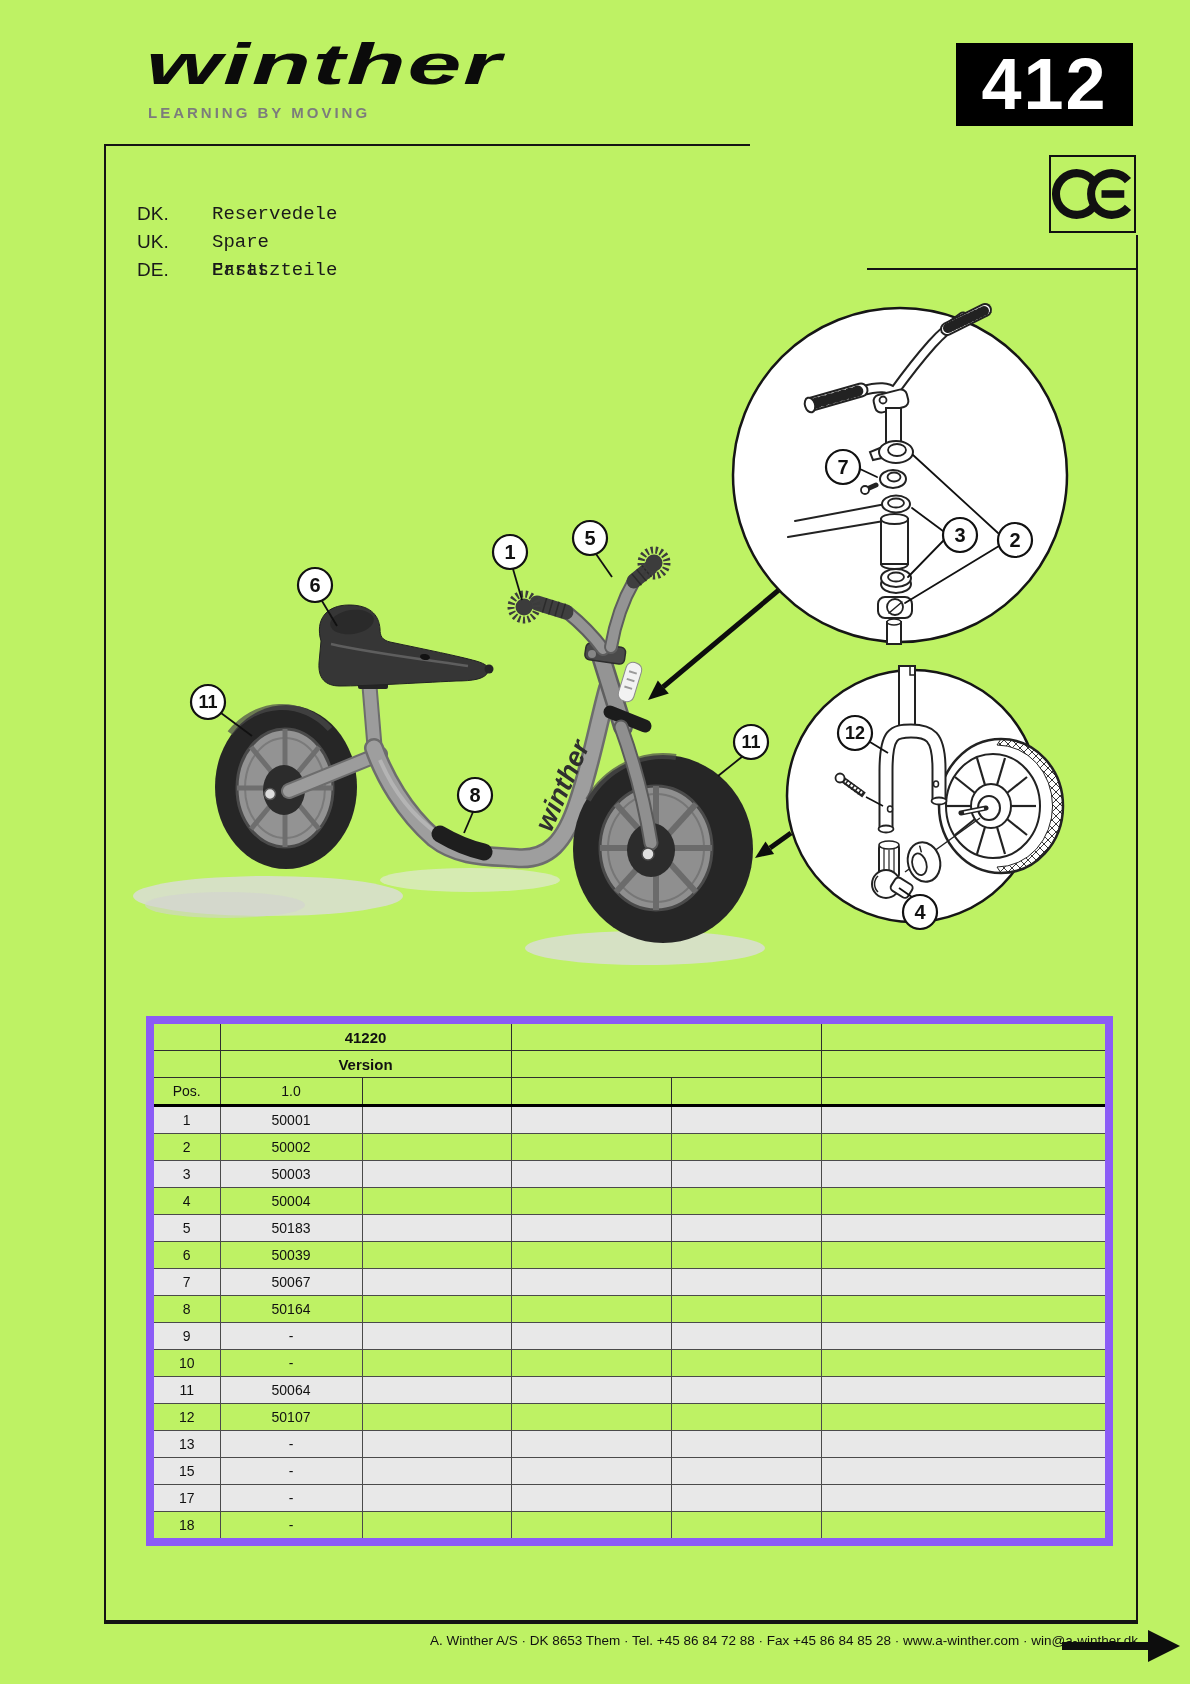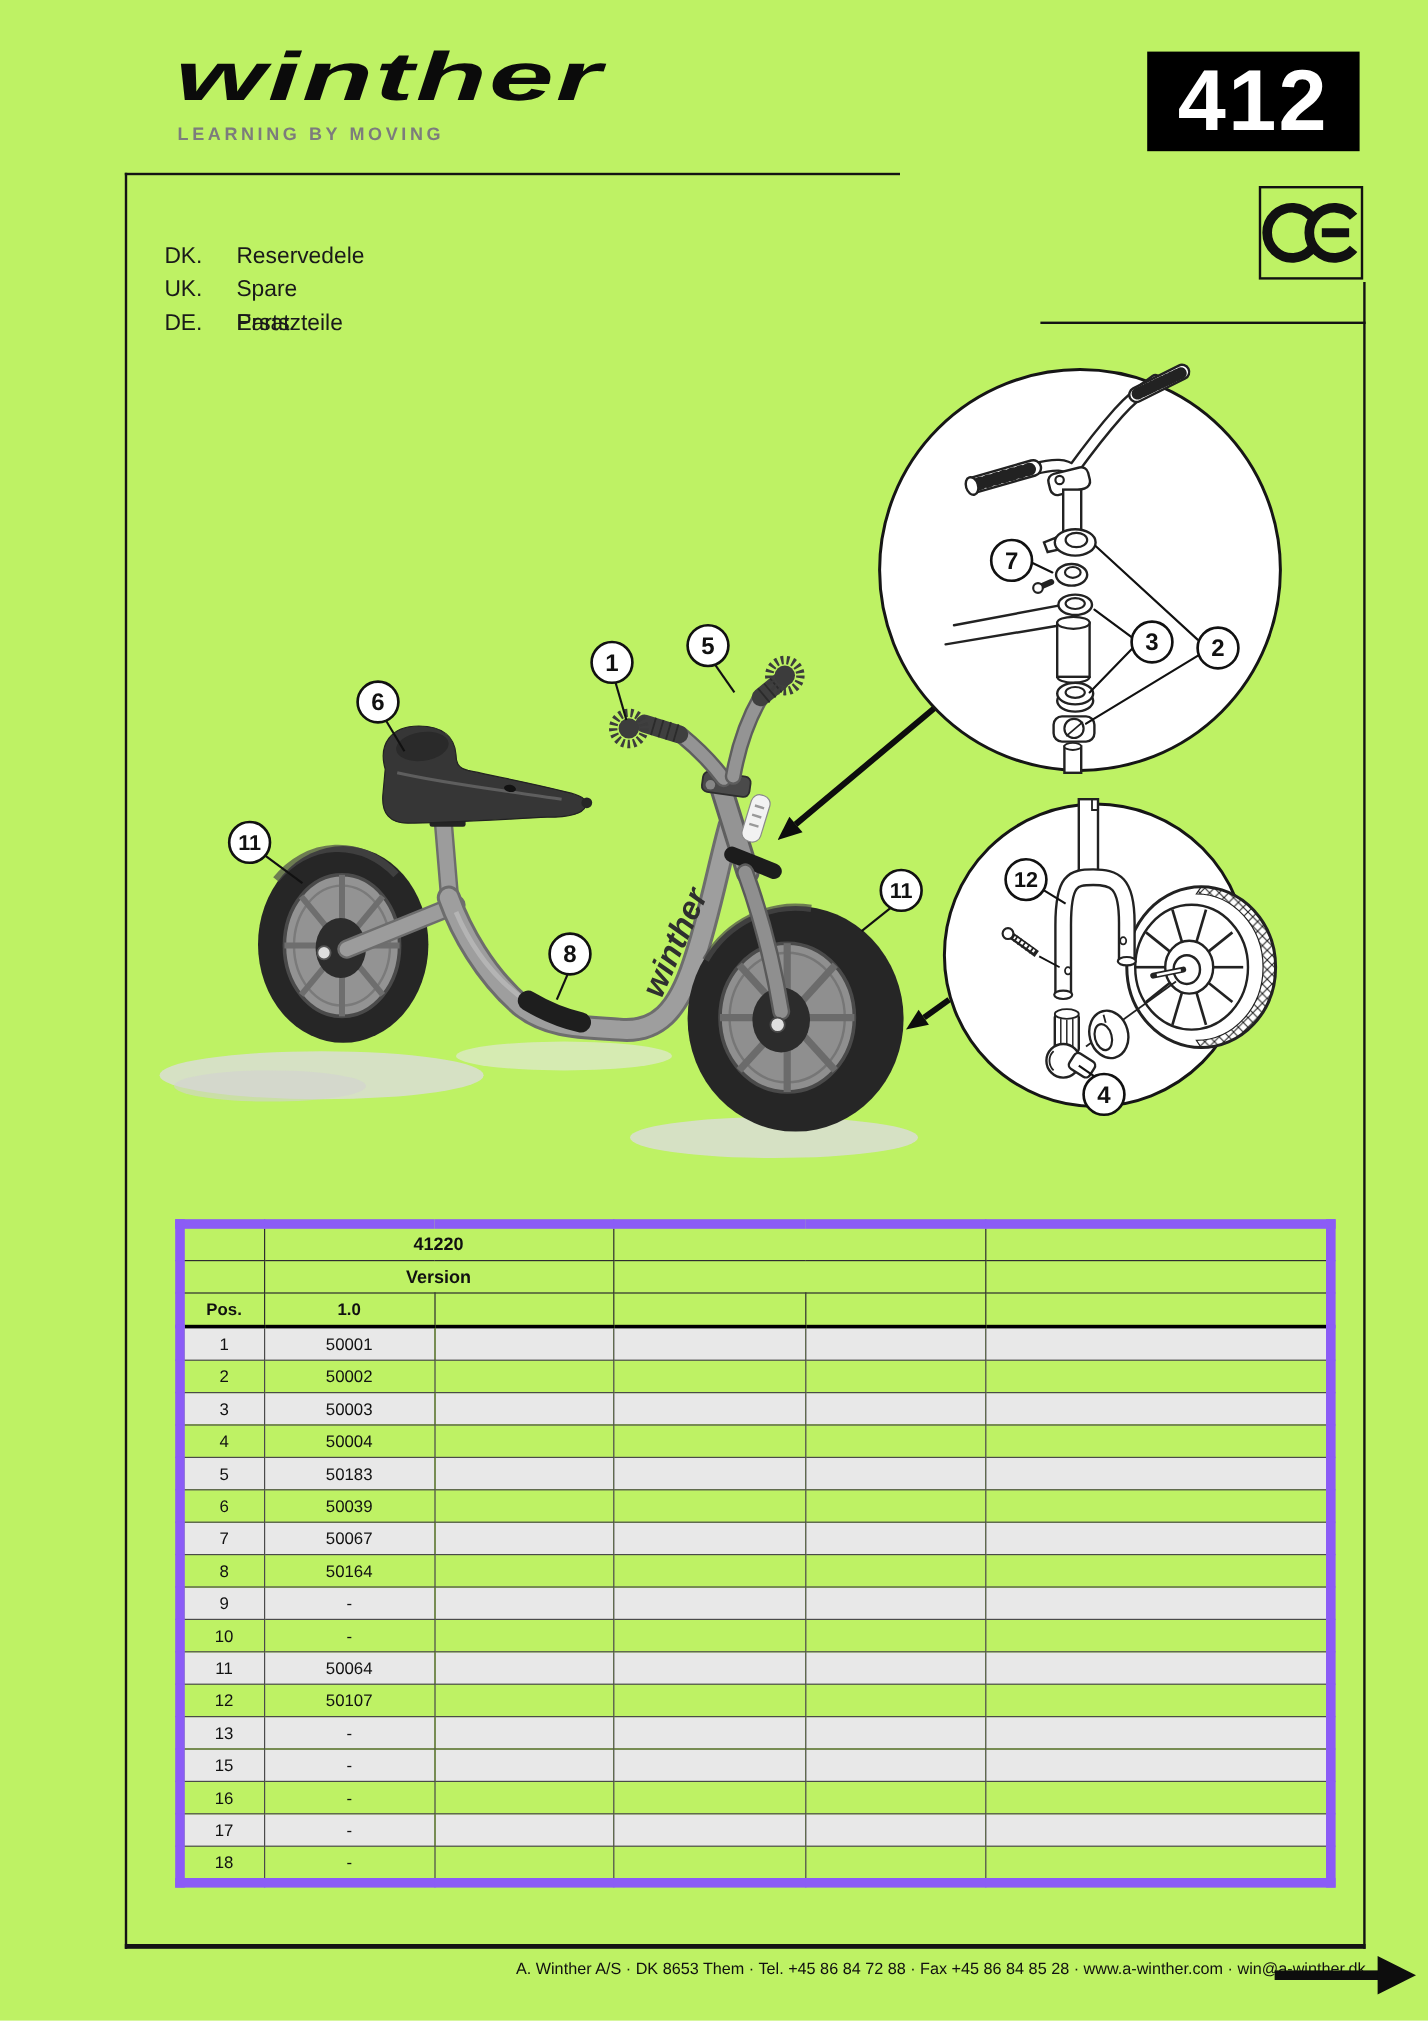--- a/index.html
+++ b/index.html
@@ -11,28 +11,28 @@
         letter-spacing:1px;color:#0b0b0b;transform:scaleX(1.7);transform-origin:left top;line-height:60px;}
   .tagline{left:148px;top:104px;font-size:15px;font-weight:bold;letter-spacing:3px;color:#7c7c7c;}
   .model-badge{left:956px;top:43px;width:177px;height:83px;background:#000;color:#fff;
         font-size:72px;font-weight:bold;text-align:center;line-height:83px;letter-spacing:2px;}
   .ce-box{left:1049px;top:155px;width:87px;height:78px;border:2px solid #111;box-sizing:border-box;}
   
   .bline{background:#141414;}
   
   .langrow{font-size:19px;color:#1a1a1a;line-height:28px;}
   .langrow .code{position:absolute;left:137px;width:60px;}
-  .langrow .lbl{position:absolute;left:197px;}
+  .langrow .lbl{position:absolute;left:212px;font-family:Liberation Mono, monospace;}
   
   table.parts{position:absolute;left:146px;top:1016px;border-collapse:collapse;
         border:8px solid #8b5cf6;table-layout:fixed;width:959px;font-size:14px;padding-left:25px;}
   table.parts td{border:1.5px solid #2e2e2e;text-align:center;padding:0;height:26px;
         overflow:hidden;white-space:nowrap;}
   table.parts tr.hrow td{font-weight:bold;font-size:15px;}
-  table.parts tr.posrow td{border-bottom:3px solid #000;font-weight:bold;}
+  table.parts tr.posrow td{border-bottom:3px solid #000;font-weight:normal;}
   table.parts tbody td{border-color:#4a4a4a;border-top-width:1px;border-bottom-width:1px;}
   table.parts tbody tr.shade{background:#e8e8e8;}
   
   .footer-text{left:104px;top:1633px;width:1034px;text-align:right;font-size:13.5px;color:#101010;}
   svg text.co{font-family:"Liberation Sans",sans-serif;font-weight:bold;fill:#111;text-anchor:middle;}
 </style>
 </head>
 <body>
 
 <div class="page">
@@ -490,28 +490,20 @@
           <td></td>
         </tr>
         <tr class="shade">
           <td>15</td>
           <td>-</td>
           <td></td>
           <td></td>
           <td></td>
           <td></td>
         </tr>
-        <tr>
-          <td>16</td>
-          <td>-</td>
-          <td></td>
-          <td></td>
-          <td></td>
-          <td></td>
-        </tr>
         <tr class="shade">
           <td>17</td>
           <td>-</td>
           <td></td>
           <td></td>
           <td></td>
           <td></td>
         </tr>
         <tr>
           <td>18</td>

